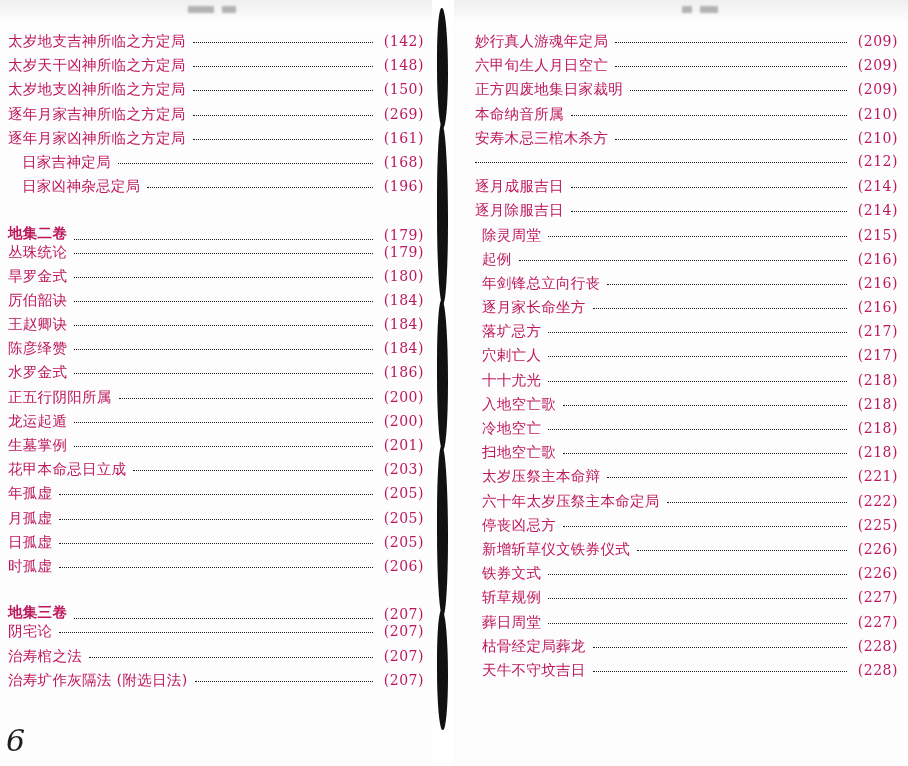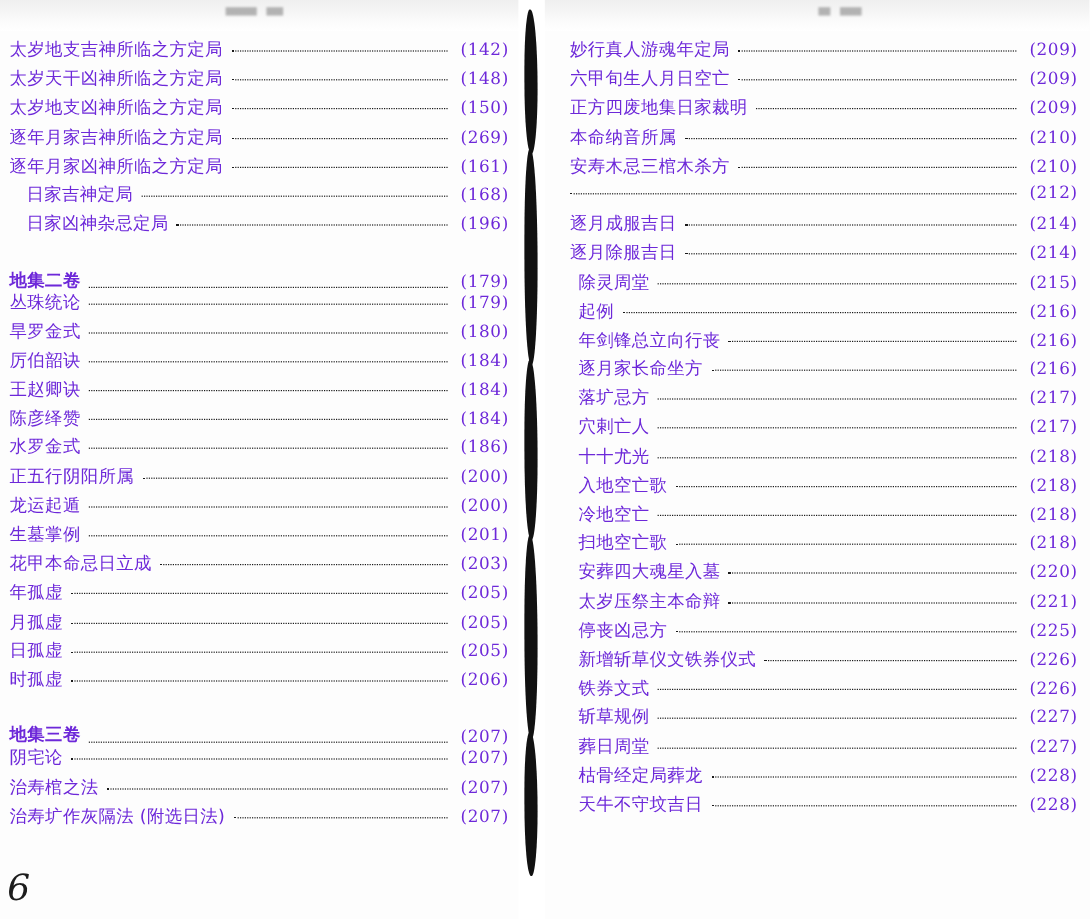--- a/index.html
+++ b/index.html
@@ -76,21 +76,21 @@
     width: 100%;
   }
   .col-left .toc  { padding-left: 8px;  width: 416px; }
   .col-right .toc { padding-left: 14px; width: 430px; }
 
   .entry {
     display: flex;
     align-items: baseline;
     height: 24.2px;
     font-size: 14.5px;
-    color: #6d28d9;
+    color: #be185d;
     white-space: nowrap;
   }
   .entry.gap-before { margin-top: 17px; align-items: flex-end; }
   .entry.indent-1 .label { padding-left: 14px; }
   .entry.indent-2 .label { padding-left: 7px; }
 
   .label {
     font-family: "DejaVu Sans", "Liberation Sans", sans-serif;
     letter-spacing: 0.3px;
   }
@@ -364,30 +364,30 @@
           <span class="label">冷地空亡</span>
           <span class="leader"></span>
           <span class="page-num">(218)</span>
         </div>
         <div class="entry indent-1">
           <span class="label">扫地空亡歌</span>
           <span class="leader"></span>
           <span class="page-num">(218)</span>
         </div>
         <div class="entry indent-1">
-          <span class="label">安葬四大魂星入墓</span>
-          <span class="leader"></span>
-          <span class="page-num">(220)</span>
-        </div>
-        <div class="entry indent-1">
           <span class="label">太岁压祭主本命辩</span>
           <span class="leader"></span>
           <span class="page-num">(221)</span>
         </div>
         <div class="entry indent-1">
+          <span class="label">六十年太岁压祭主本命定局</span>
+          <span class="leader"></span>
+          <span class="page-num">(222)</span>
+        </div>
+        <div class="entry indent-1">
           <span class="label">停丧凶忌方</span>
           <span class="leader"></span>
           <span class="page-num">(225)</span>
         </div>
         <div class="entry indent-1">
           <span class="label">新增斩草仪文铁券仪式</span>
           <span class="leader"></span>
           <span class="page-num">(226)</span>
         </div>
         <div class="entry indent-1">

